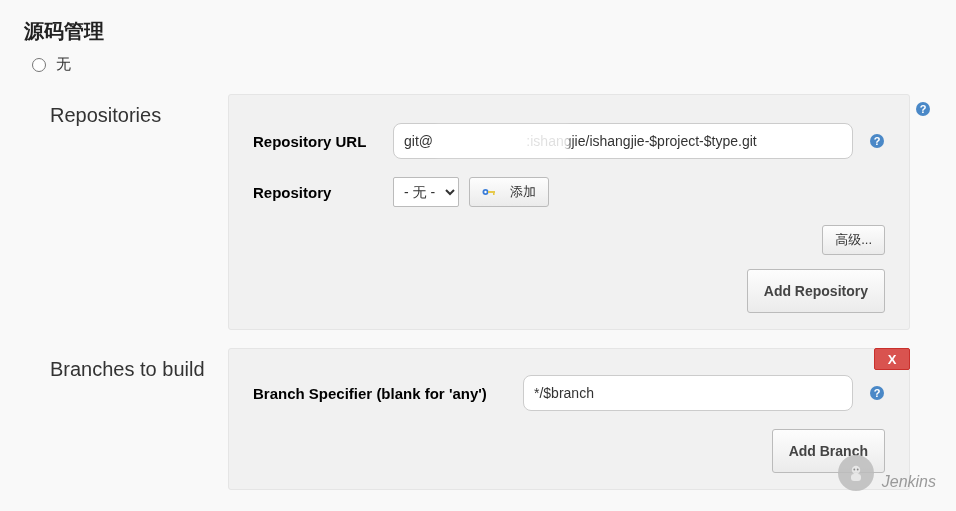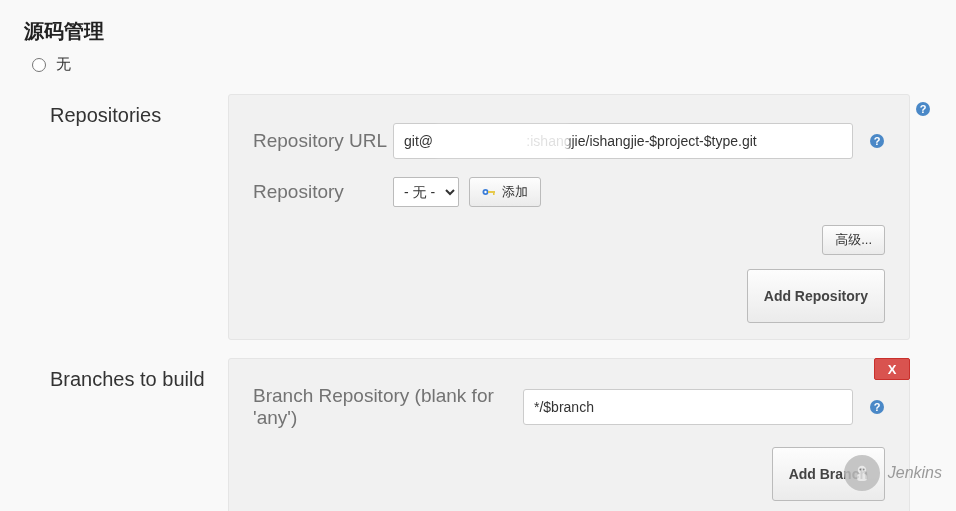--- a/index.html
+++ b/index.html
@@ -65,35 +65,36 @@
     cursor: pointer;
   }
   .help-icon svg { width: 16px; height: 16px; }
   .form-row {
     display: flex;
     align-items: center;
     margin-bottom: 18px;
   }
   .form-row-label {
     width: 140px;
-    color: #737373;
-    font-size: 19px;
+    color: #000000;
+    font-size: 15px;
+    font-weight: bold;
   }
   .form-row-field {
     flex: 1;
     display: flex;
     align-items: center;
     gap: 10px;
     position: relative;
   }
   input.text-field {
     width: 100%;
     height: 36px;
     border: 1px solid #ccc;
-    border-radius: 3px;
+    border-radius: 8px;
     padding: 0 10px;
     font-size: 14px;
     color: #333;
     background: #fff;
   }
   select.dropdown {
     height: 30px;
     border: 1px solid #bbb;
     border-radius: 2px;
     background: #fff;
@@ -105,24 +106,24 @@
     display: inline-flex;
     align-items: center;
     height: 30px;
     padding: 0 12px;
     background: linear-gradient(#fdfdfd, #ebebeb);
     border: 1px solid #bbb;
     border-radius: 3px;
     font-size: 13px;
     color: #333;
     cursor: pointer;
-    gap: 6px;
+    gap: 14px;
   }
   .btn-big {
-    height: 54px;
+    height: 44px;
     padding: 0 16px;
     font-size: 14px;
     font-weight: bold;
     color: #444;
   }
   .btn-row-right {
     display: flex;
     justify-content: flex-end;
     margin-top: 16px;
   }
@@ -151,24 +152,24 @@
     font-weight: bold;
     font-size: 13px;
     cursor: pointer;
   }
   .branches-panel {
     padding: 26px 24px 16px 24px;
   }
   .form-row-label-wide { width: 270px; }
   .watermark {
     position: absolute;
-    right: 14px;
+    right: 20px;
     bottom: 20px;
     display: flex;
-    align-items: center;
+    align-items: flex-end;
     gap: 8px;
     opacity: 0.85;
   }
   .wm-circle {
     width: 36px; height: 36px;
     border-radius: 50%;
     background: #bdbdbd;
     display: flex;
     align-items: center;
     justify-content: center;
@@ -263,21 +264,21 @@
   </div>
 
   <div class="config-block" style="margin-top:18px;">
     <div class="block-label-col">Branches to build</div>
     <div class="block-panel branches-panel">
       <div class="delete-tab">
         <span>X</span>
       </div>
 
       <div class="form-row">
-        <div class="form-row-label form-row-label-wide">Branch Repository (blank for 'any')</div>
+        <div class="form-row-label form-row-label-wide">Branch Specifier (blank for 'any')</div>
         <div class="form-row-field">
           <input class="text-field" type="text" value="*/$branch" style="">
           <span class="help-icon help-inline">
             <svg viewBox="0 0 16 16">
                 <circle cx="8" cy="8" r="7" fill="#4a88c7"></circle>
                 <text x="8" y="12" text-anchor="middle" font-size="11" fill="#fff" font-weight="bold">?</text>
               </svg>
           </span>
         </div>
       </div>

